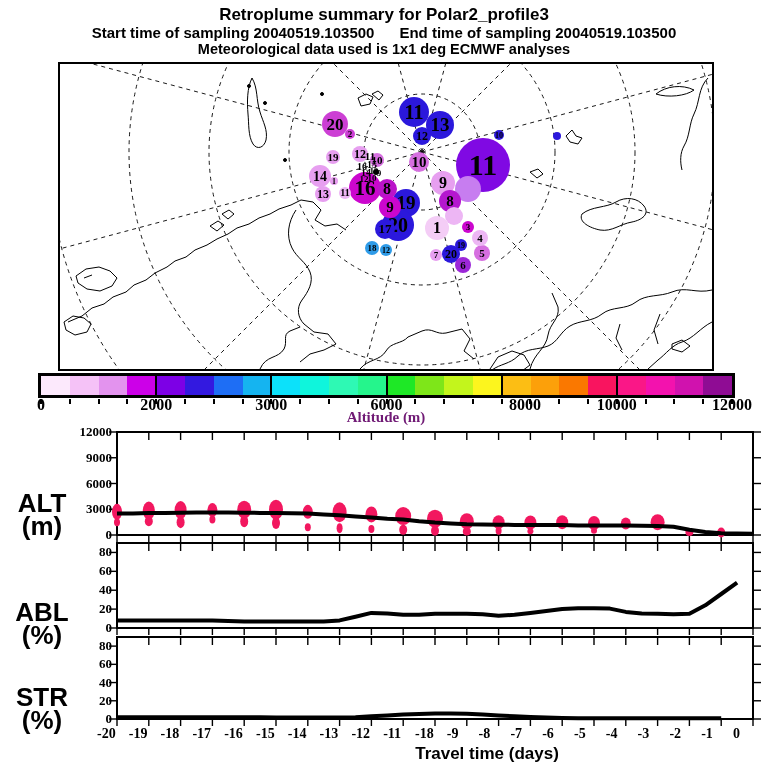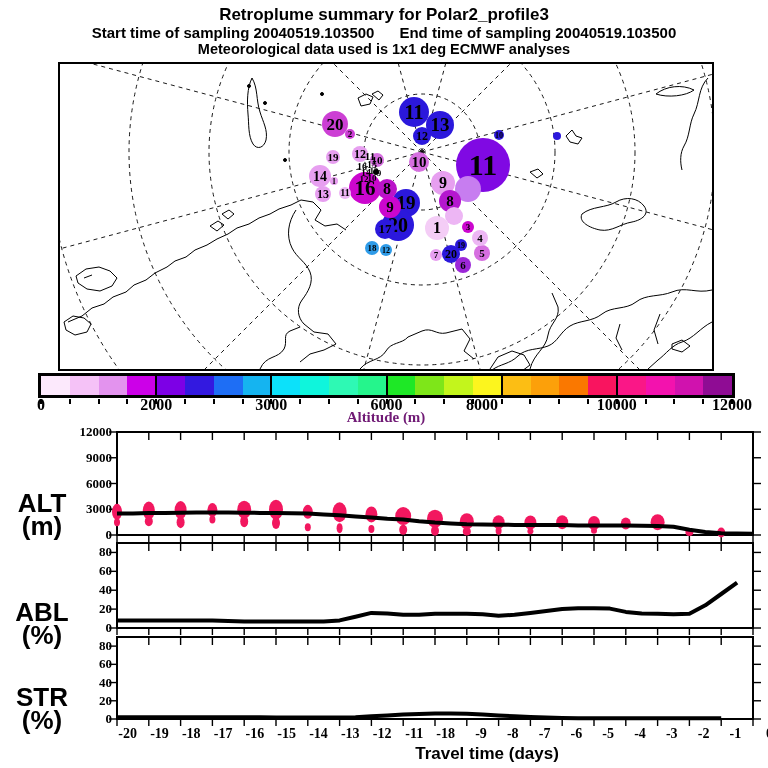--- a/index.html
+++ b/index.html
@@ -16,21 +16,21 @@
   .cbmajor{position:absolute;top:-1px;bottom:-1px;width:2px;background:#000;}
   .cbticks{position:absolute;left:38px;top:399px;width:697px;height:6px;}
   .cbticks span{position:absolute;top:0;width:2px;height:5px;background:#000;}
   .cblabels{position:absolute;left:38px;top:396px;width:697px;height:18px;}
   .cblab{position:absolute;width:90px;text-align:center;font-family:"Liberation Serif",serif;font-weight:bold;font-size:16px;color:#000;}
   .cbtitle{position:absolute;left:236px;top:409px;width:300px;text-align:center;
      font-family:"Liberation Serif",serif;font-weight:bold;font-size:15px;color:#701a75;}
   .panel{position:absolute;overflow:visible;}
   .plabel{position:absolute;left:4px;width:76px;text-align:center;font-weight:bold;font-size:26px;line-height:23px;color:#000;margin-top:36px;}
   .ylab{position:absolute;left:40px;width:72px;text-align:right;font-family:"Liberation Serif",serif;font-weight:bold;font-size:13px;color:#000;}
-  .xlab{position:absolute;top:726px;width:40px;text-align:right;font-family:"Liberation Serif",serif;font-weight:bold;font-size:14px;color:#000;}
+  .xlab{position:absolute;top:726px;width:40px;text-align:left;font-family:"Liberation Serif",serif;font-weight:bold;font-size:14px;color:#000;}
   .xtitle{position:absolute;left:287px;top:744px;width:400px;text-align:center;font-weight:bold;font-size:17px;color:#000;}
   .clab{font-family:"Liberation Serif",serif;font-weight:bold;fill:#000;}
 </style>
 </head>
 <body>
 
 <div class="hdr" id="t1">Retroplume summary for Polar2_profile3</div>
 <div class="hdr" id="t2">Start time of sampling 20040519.103500      End time of sampling 20040519.103500</div>
 <div class="hdr" id="t3">Meteorological data used is 1x1 deg ECMWF analyses</div>
 
@@ -219,21 +219,21 @@
     <span style="left: 606.625px;"></span>
     <span style="left: 635.417px;"></span>
     <span style="left: 664.208px;"></span>
     <span style="left: 693px;"></span>
   </div>
 <div class="cblabels">
     <div class="cblab" style="left: -42px;">0</div>
     <div class="cblab" style="left: 73.1667px; text-align: center;">2000</div>
     <div class="cblab" style="left: 188.333px;">3000</div>
     <div class="cblab" style="left: 303.5px;">6000</div>
-    <div class="cblab" style="left: 399px;">8000</div>
+    <div class="cblab" style="left: 442px;">8000</div>
     <div class="cblab" style="left: 533.833px;">10000</div>
     <div class="cblab" style="left: 649px;">12000</div>
   </div>
 <div class="cbtitle">Altitude (m)</div>
 
 <div class="plabel" style="top:456px">
   <div>ALT</div>
   <div>(m)</div>
 </div>
 <div class="plabel" style="top:565px">

